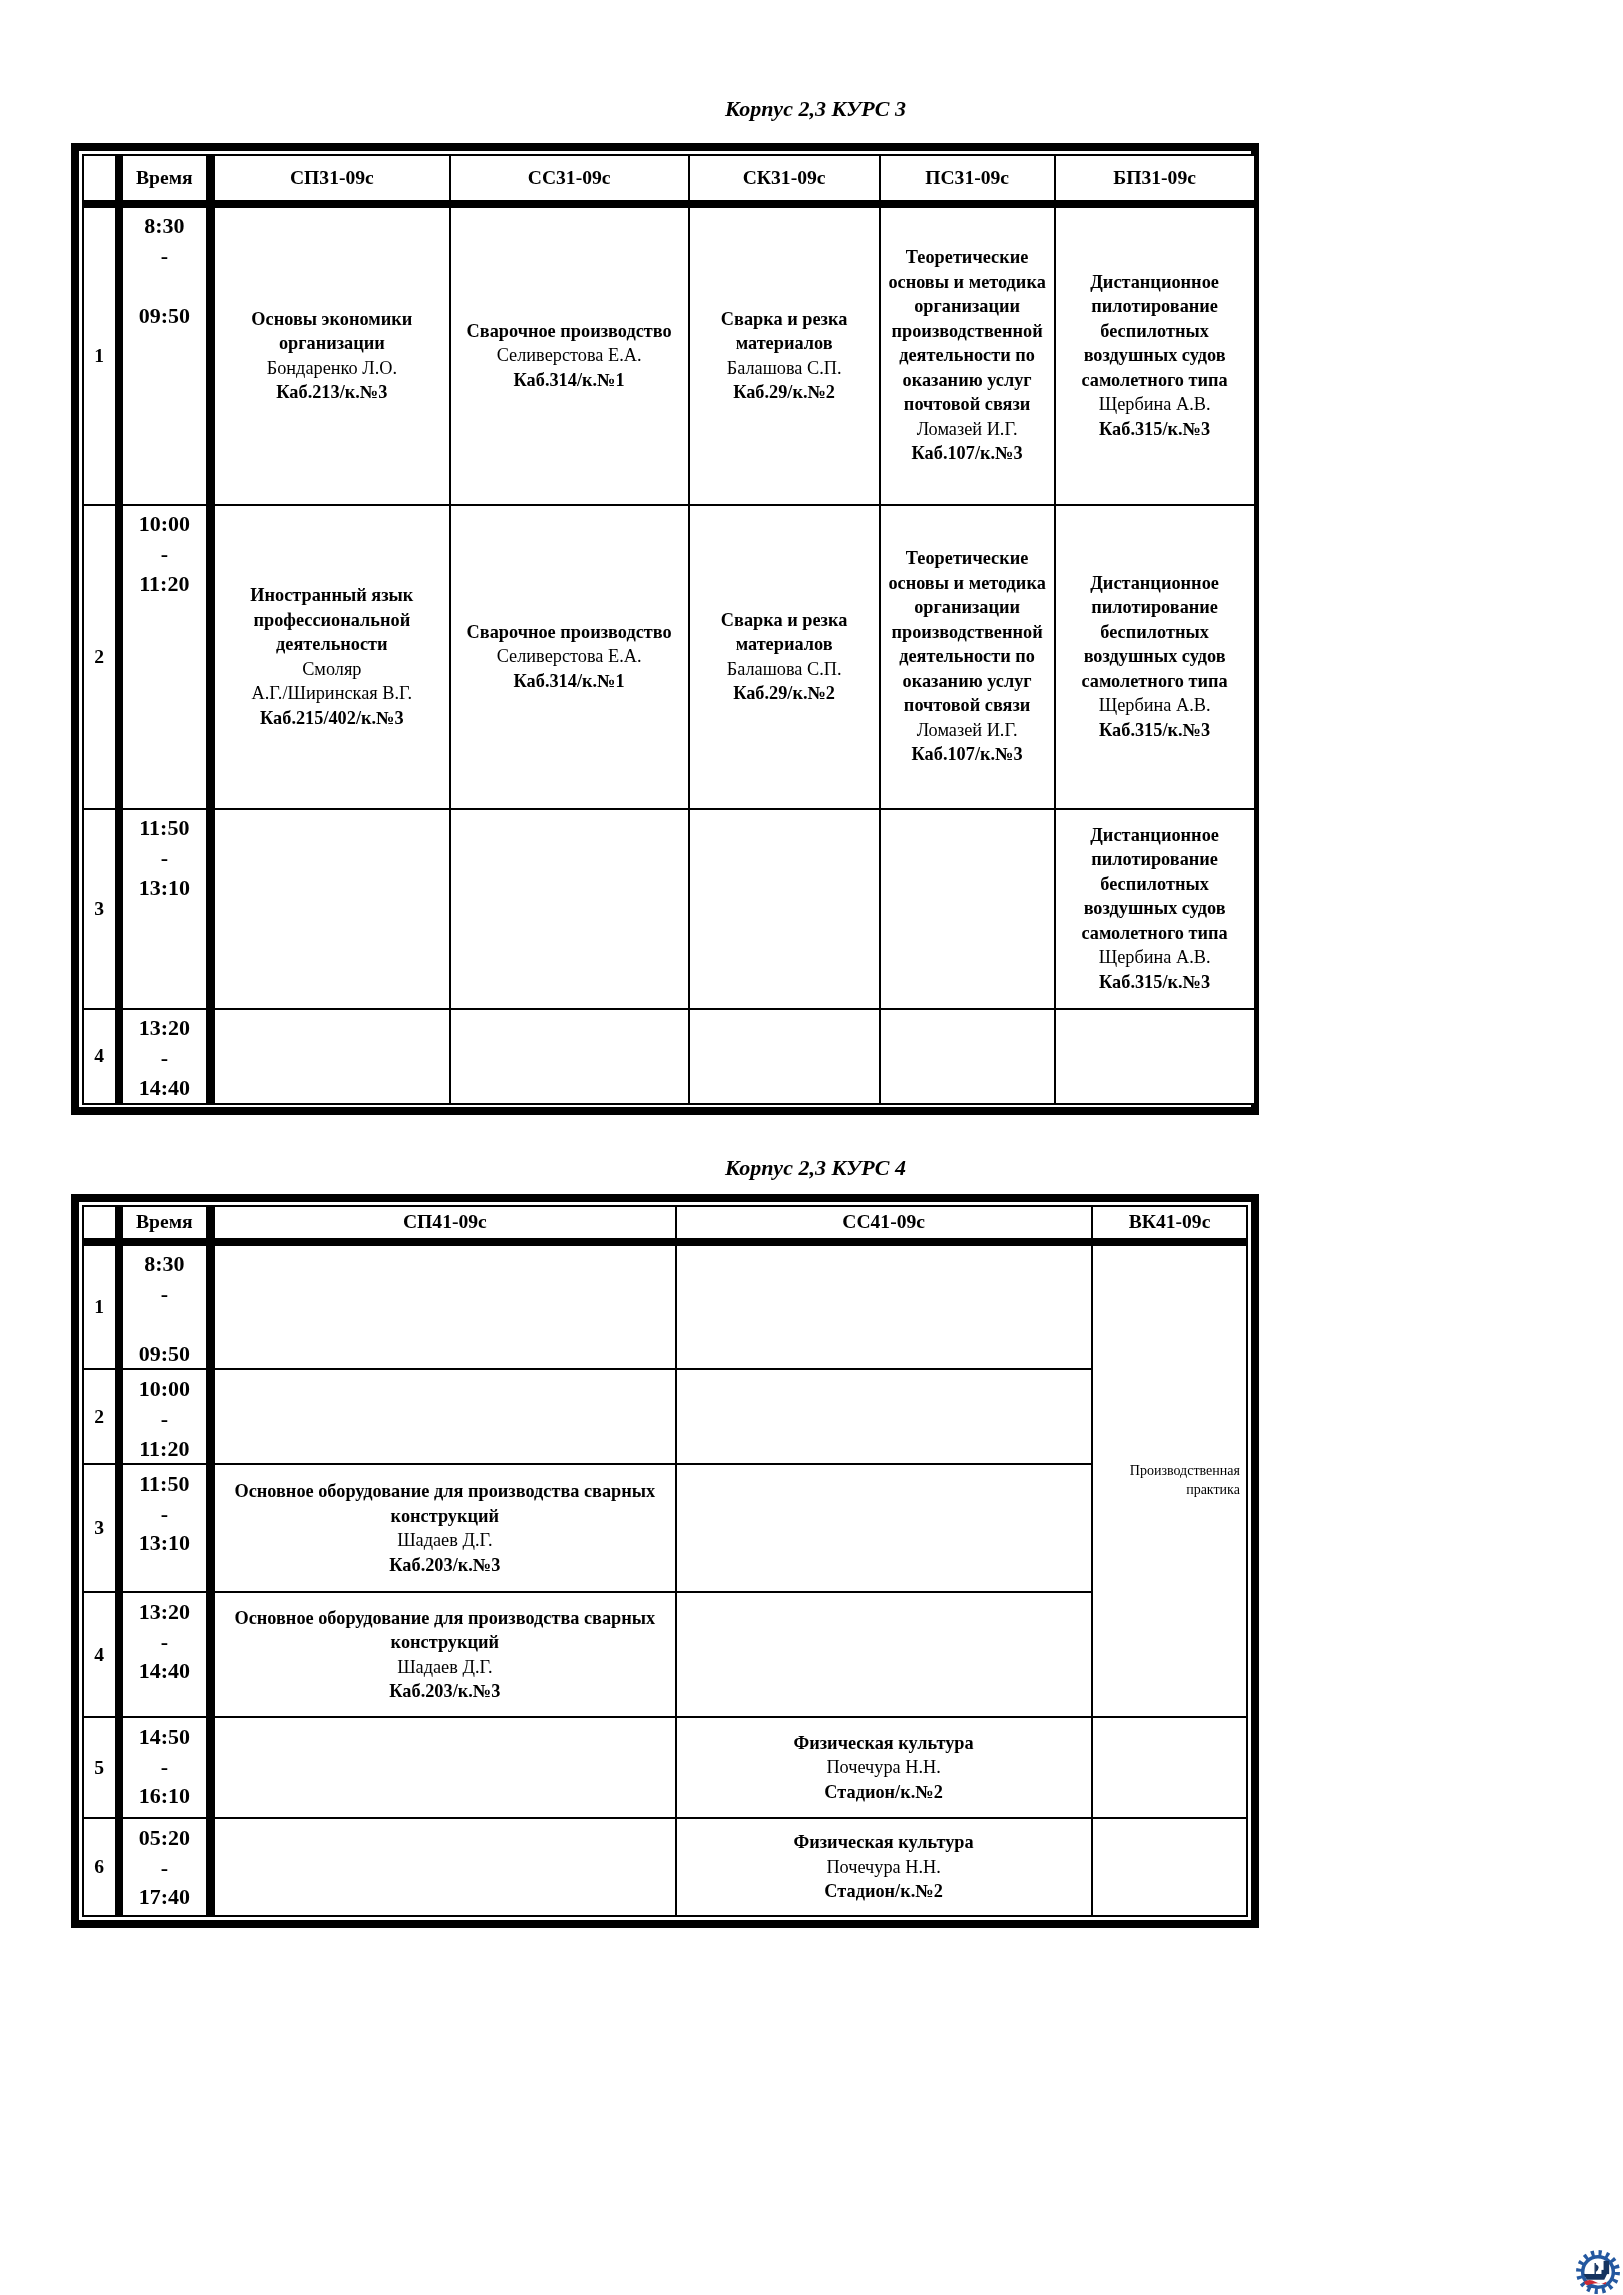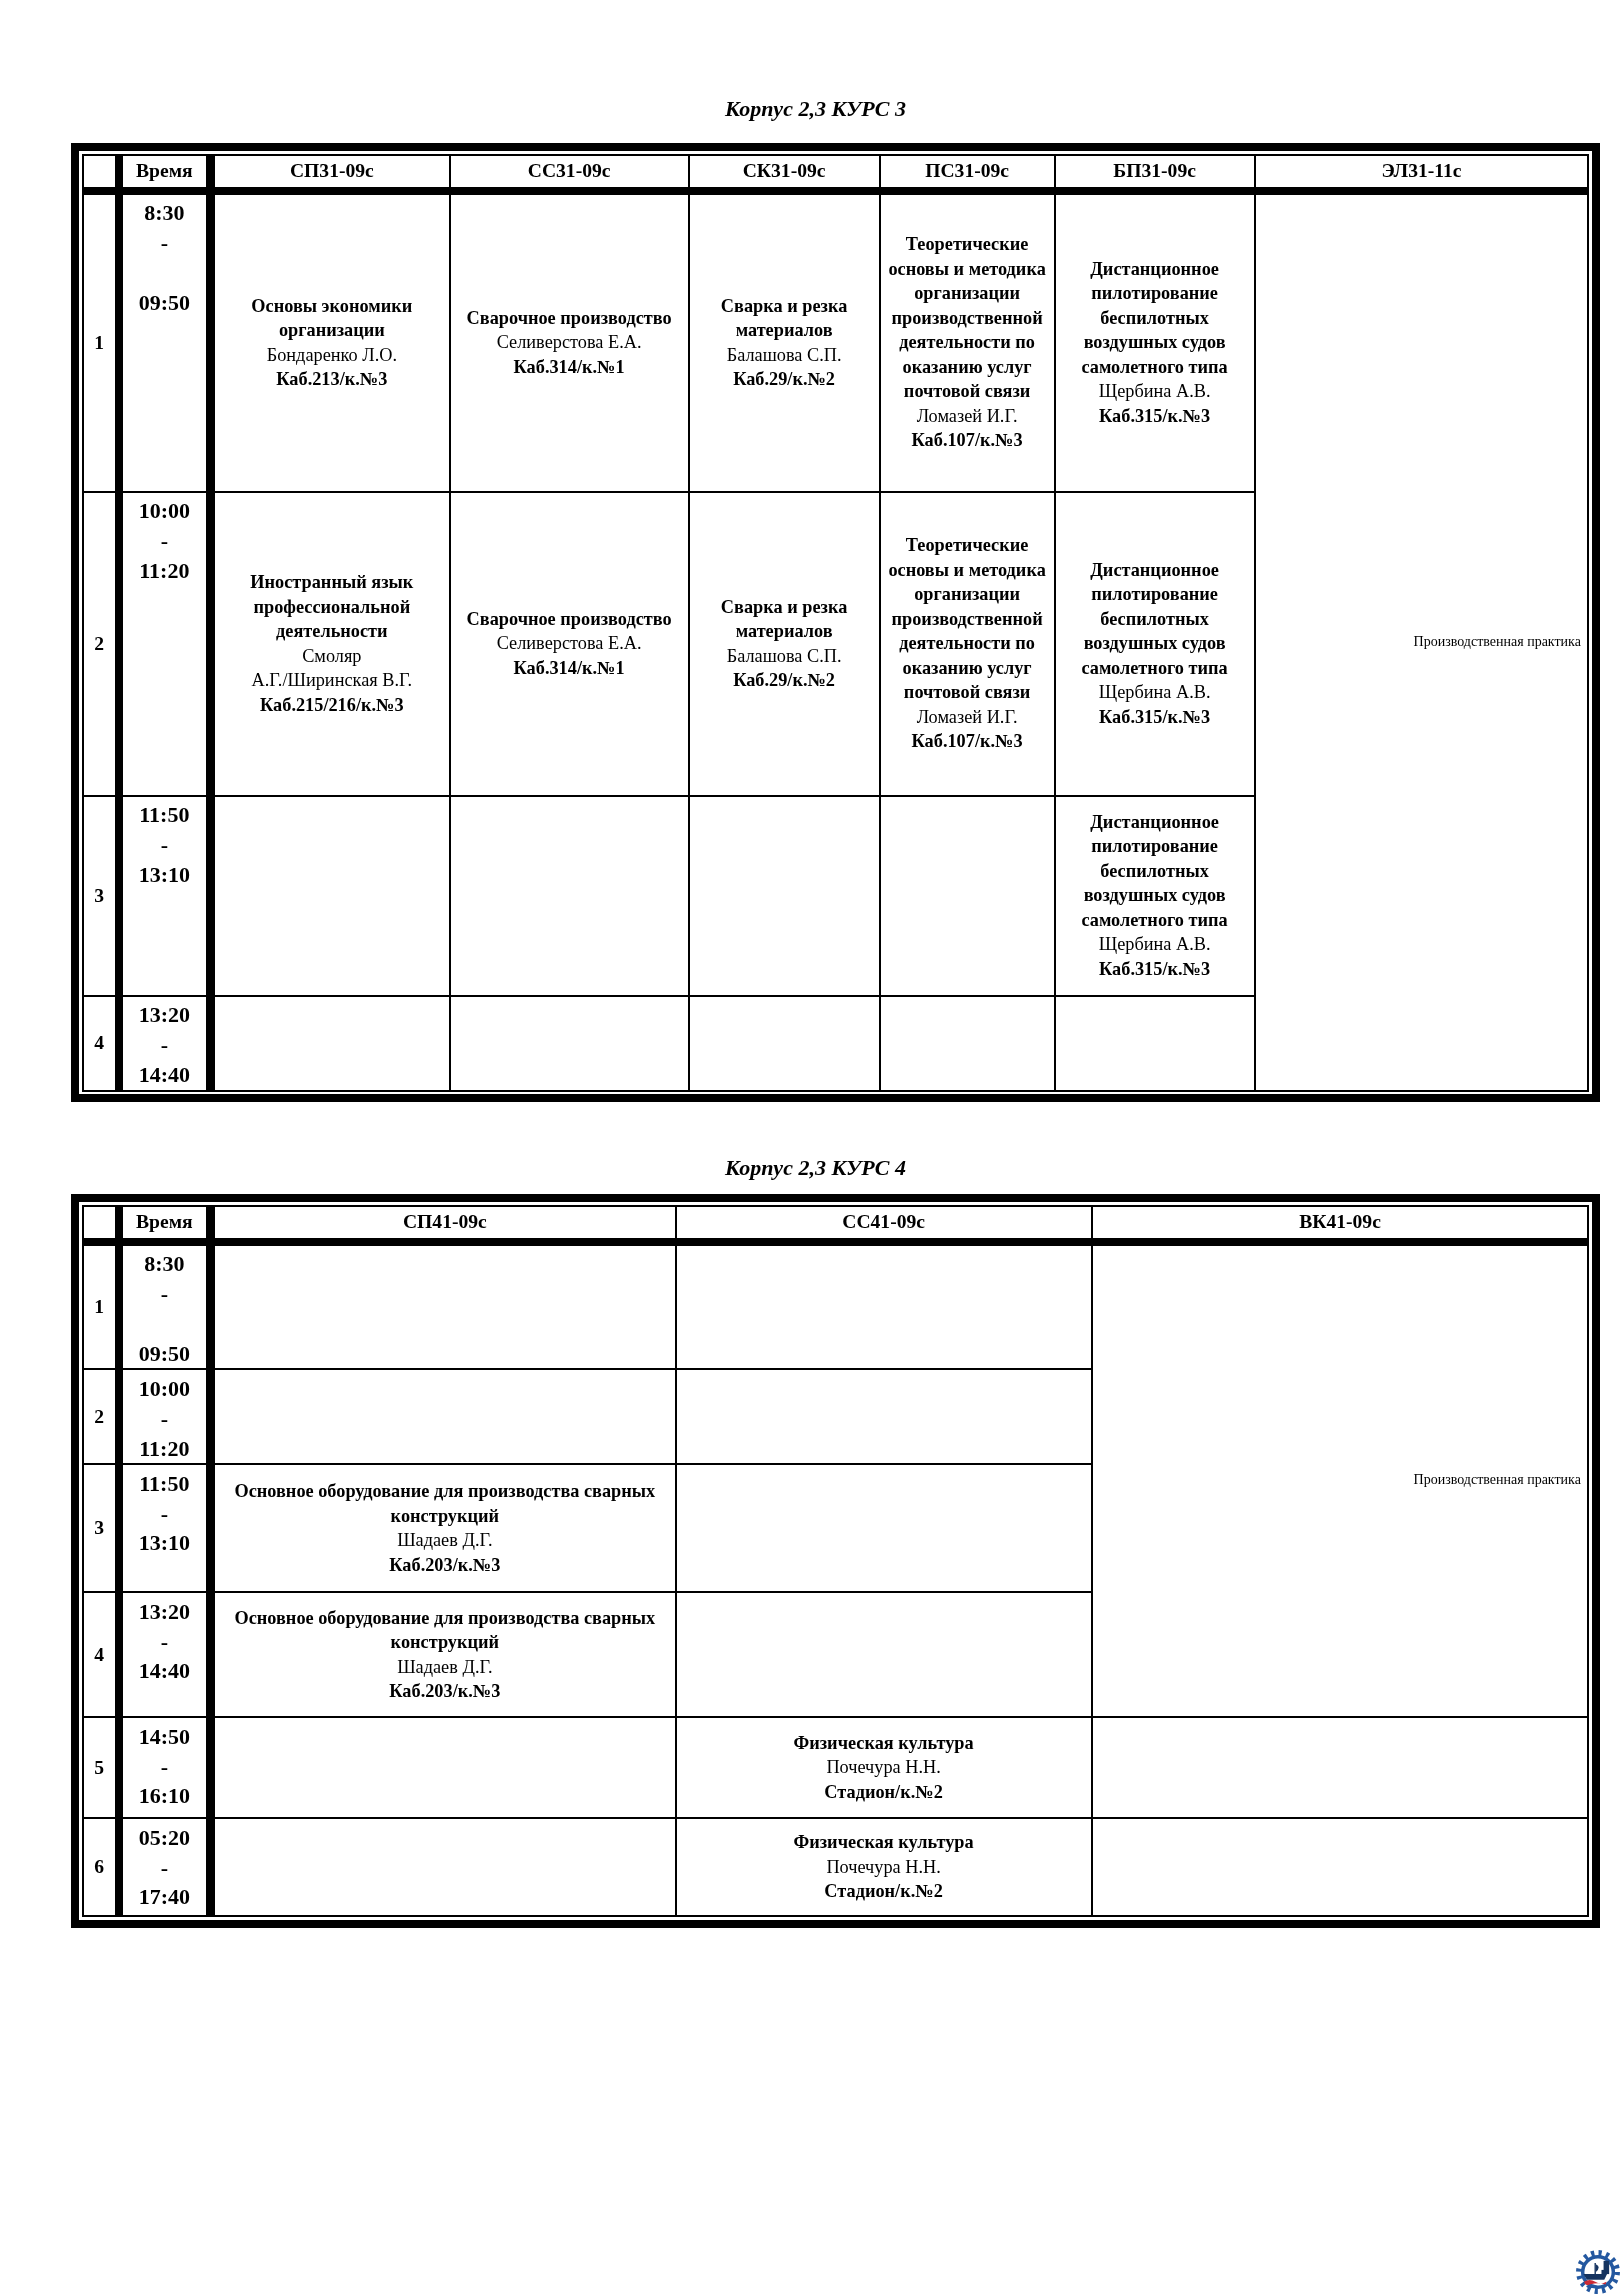--- a/index.html
+++ b/index.html
@@ -16,21 +16,21 @@
     font-weight:bold; font-style:italic;
     font-size:22px;
   }
   #title1 { top:96px; }
   #title2 { top:1155px; }
 
   
   .tframe {
     position:absolute;
     left:71px;
-    width:1529px;
+    width:1188px;
     border:8.5px solid #000;
     padding:2.6px;
     background:#fff;
     box-sizing:border-box;
   }
   #tframe1 { top:143px; }
   #tframe2 { top:1194px; }
 
   table {
     border-collapse:collapse;
@@ -152,21 +152,21 @@
     </tr>
     <tr style="height:304px">
       <td class="num">2</td>
       <td class="time">10:00
 -
 11:20</td>
       <td class="lesson">
         <div class="subj">Иностранный язык профессиональной деятельности</div>
         <div class="teach">Смоляр
 А.Г./Ширинская В.Г.</div>
-        <div class="room">Каб.215/216/к.№3</div>
+        <div class="room">Каб.215/402/к.№3</div>
       </td>
       <td class="lesson">
         <div class="subj">Сварочное производство</div>
         <div class="teach">Селиверстова Е.А.</div>
         <div class="room">Каб.314/к.№1</div>
       </td>
       <td class="lesson">
         <div class="subj">Сварка и резка материалов</div>
         <div class="teach">Балашова С.П.</div>
         <div class="room">Каб.29/к.№2</div>

